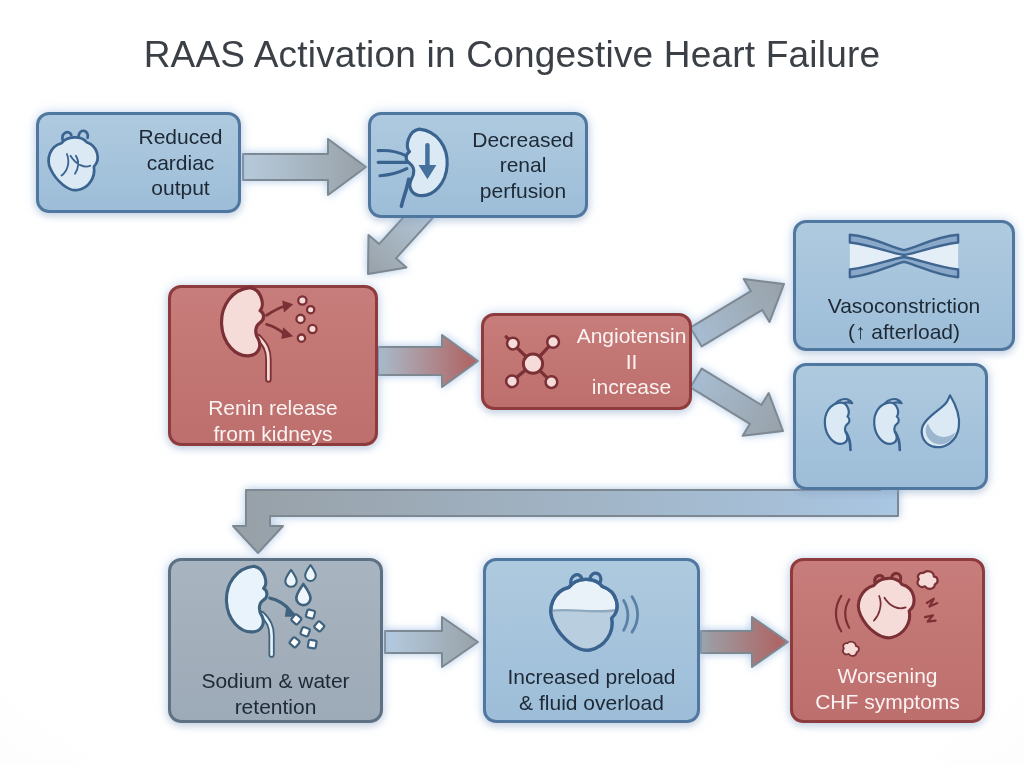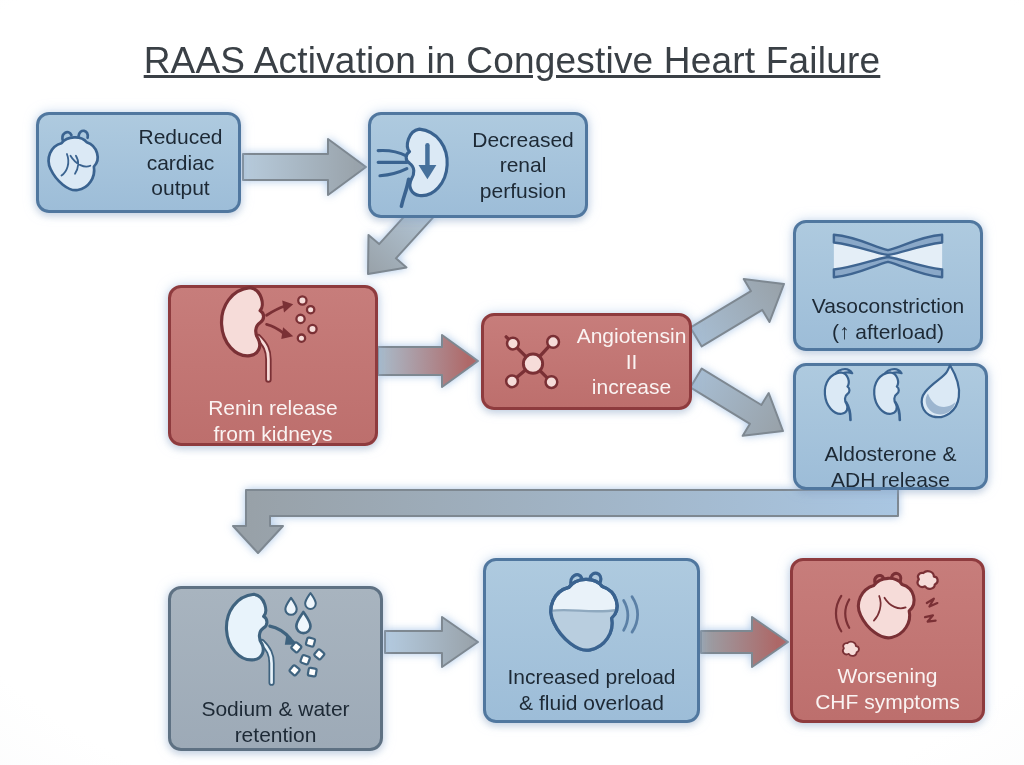--- a/index.html
+++ b/index.html
@@ -2,50 +2,50 @@
 <html><head>
 <meta charset="utf-8">
 <style>
   html,body { margin:0; padding:0; background:#e9ebed; }
   #canvas {
     position:relative; width:1024px; height:765px; overflow:hidden;
     background: radial-gradient(120% 120% at 50% 45%, #ffffff 55%, #eef0f2 100%);
     font-family:"Liberation Sans", sans-serif;
   }
   .title {
-    position:absolute; top:40px; left:0; width:100%;
+    position:absolute; top:34px; left:0; width:100%;
     text-align:center; font-size:37px; font-weight:400;
-    color:#3a4046; letter-spacing:0.2px;text-decoration:underline;
+    color:#3a4046; letter-spacing:0.2px;
   }
   .arrows { position:absolute; left:0; top:0; z-index:1; }
   .arrows polygon {
     stroke:#7e8891; stroke-width:2; stroke-linejoin:round;
     filter: drop-shadow(0 0 4px rgba(150,185,225,0.8));
   }
   .node {
     position:absolute; z-index:2; display:flex; align-items:center;
     justify-content:center; border-radius:13px; border:3px solid;
     box-shadow: 0 0 12px rgba(165,195,230,0.6), 0 3px 6px rgba(70,90,120,0.2);
     box-sizing:border-box;
   }
   .node.blue { background:linear-gradient(180deg,#aecadf,#9dbdd8); border-color:#50779f; color:#1d2935; }
   .node.red  { background:linear-gradient(180deg,#c77d7b,#bd6f6d); border-color:#8e3b3e; color:#faf3f2; }
-  .node.gray { background:linear-gradient(180deg,#a8b4bf,#9daab7); border-color:#5e7183; color:#1d2935;margin-top:28px; }
+  .node.gray { background:linear-gradient(180deg,#a8b4bf,#9daab7); border-color:#5e7183; color:#1d2935; }
   .node .label {
     white-space:pre-line; text-align:center;
     font-size:21px; line-height:1.22; font-weight:400;
   }
   .node .icon { display:flex; align-items:center; justify-content:center; }
   .row { flex-direction:row; }
   .col { flex-direction:column; }
   #n1 { left:36px;  top:112px; width:205px; height:101px; gap:12px;  padding-left:0;justify-content:space-between; }
   #n2 { left:368px; top:112px; width:220px; height:106px; gap:4px;  }
   #n3 { left:168px; top:285px; width:210px; height:161px; gap:10px; }
   #n4 { left:481px; top:313px; width:211px; height:97px;  gap:10px; padding-left:18px; }
-  #n5 { left:793px; top:220px; width:190px; height:131px; gap:8px;  }
+  #n5 { left:793px; top:220px; width:222px; height:131px; gap:8px;  }
   #n6 { left:793px; top:363px; width:195px; height:127px; gap:7px;  }
   #n7 { left:168px; top:558px; width:215px; height:165px; gap:8px;  }
   #n8 { left:483px; top:558px; width:217px; height:165px; gap:2px;  }
   #n9 { left:790px; top:558px; width:195px; height:165px;  }
   #n1 .label, #n2 .label, #n4 .label { flex:1; }
 </style>
 </head>
 <body>
 
 <div id="canvas">
@@ -185,22 +185,20 @@
           <path fill="#dbe9f5" d="M12,14 C14,4 28,1 33,9 C26,6 18,10 12,14 Z"></path>
           <path stroke-width="3" d="M26,42 C30,48 31,54 31,62"></path>
           <path fill="#dbe9f5" d="M20,8 C8,9 1,20 2,33 C3,46 12,56 21,55 C27,54 29,49 26.6,44 C24,40 24,35 27.6,32.6 C30.6,30.8 30.6,26 27.6,24.2 C30.6,20 29,9 20,8 Z"></path>
         </g>
         <g transform="translate(118,4)">
           <path fill="#dbe9f5" d="M34,2 C40,12 46,24 44,38 C42,54 28,64 14,60 C2,56 -2,42 6,32 C14,22 26,16 30,10 C32,7 33,4 34,2 Z"></path>
           <path fill="#9db6d0" stroke="none" d="M9,34 C3,42 8,54 18,57 C28,60 38,54 40,44 C30,53 15,51 9,34 Z"></path>
         </g>
       </svg>
     </span>
-    <span class="label">Aldosterone &amp;
-ADH release</span>
   </div>
 
   <div id="n7" class="node gray col">
     <span class="icon">
       <svg width="112" height="99" viewBox="0 0 126 112" fill="none" stroke="#3f637f" stroke-width="3.5" stroke-linecap="round" stroke-linejoin="round">
         <path stroke-width="7" d="M47,60 C55,68 58,74 58,84 L58,106"></path>
         <path stroke="#e8f3fb" stroke-width="3" d="M47,60 C55,68 58,74 58,84 L58,106"></path>
         <path fill="#e8f3fb" d="M38,6 C18,8 6,26 7,46 C8,66 22,82 38,80 C47,79 51,70 47,62 C43,56 43,48 49,44 C54,41 54,34 49,31 C54,26 51,8 38,6 Z"></path>
         <path stroke-width="3.5" d="M56,42 C66,44 73,49 79,56"></path>
         <polygon fill="#3f637f" stroke="none" points="75,50 88,63 73,63"></polygon>

